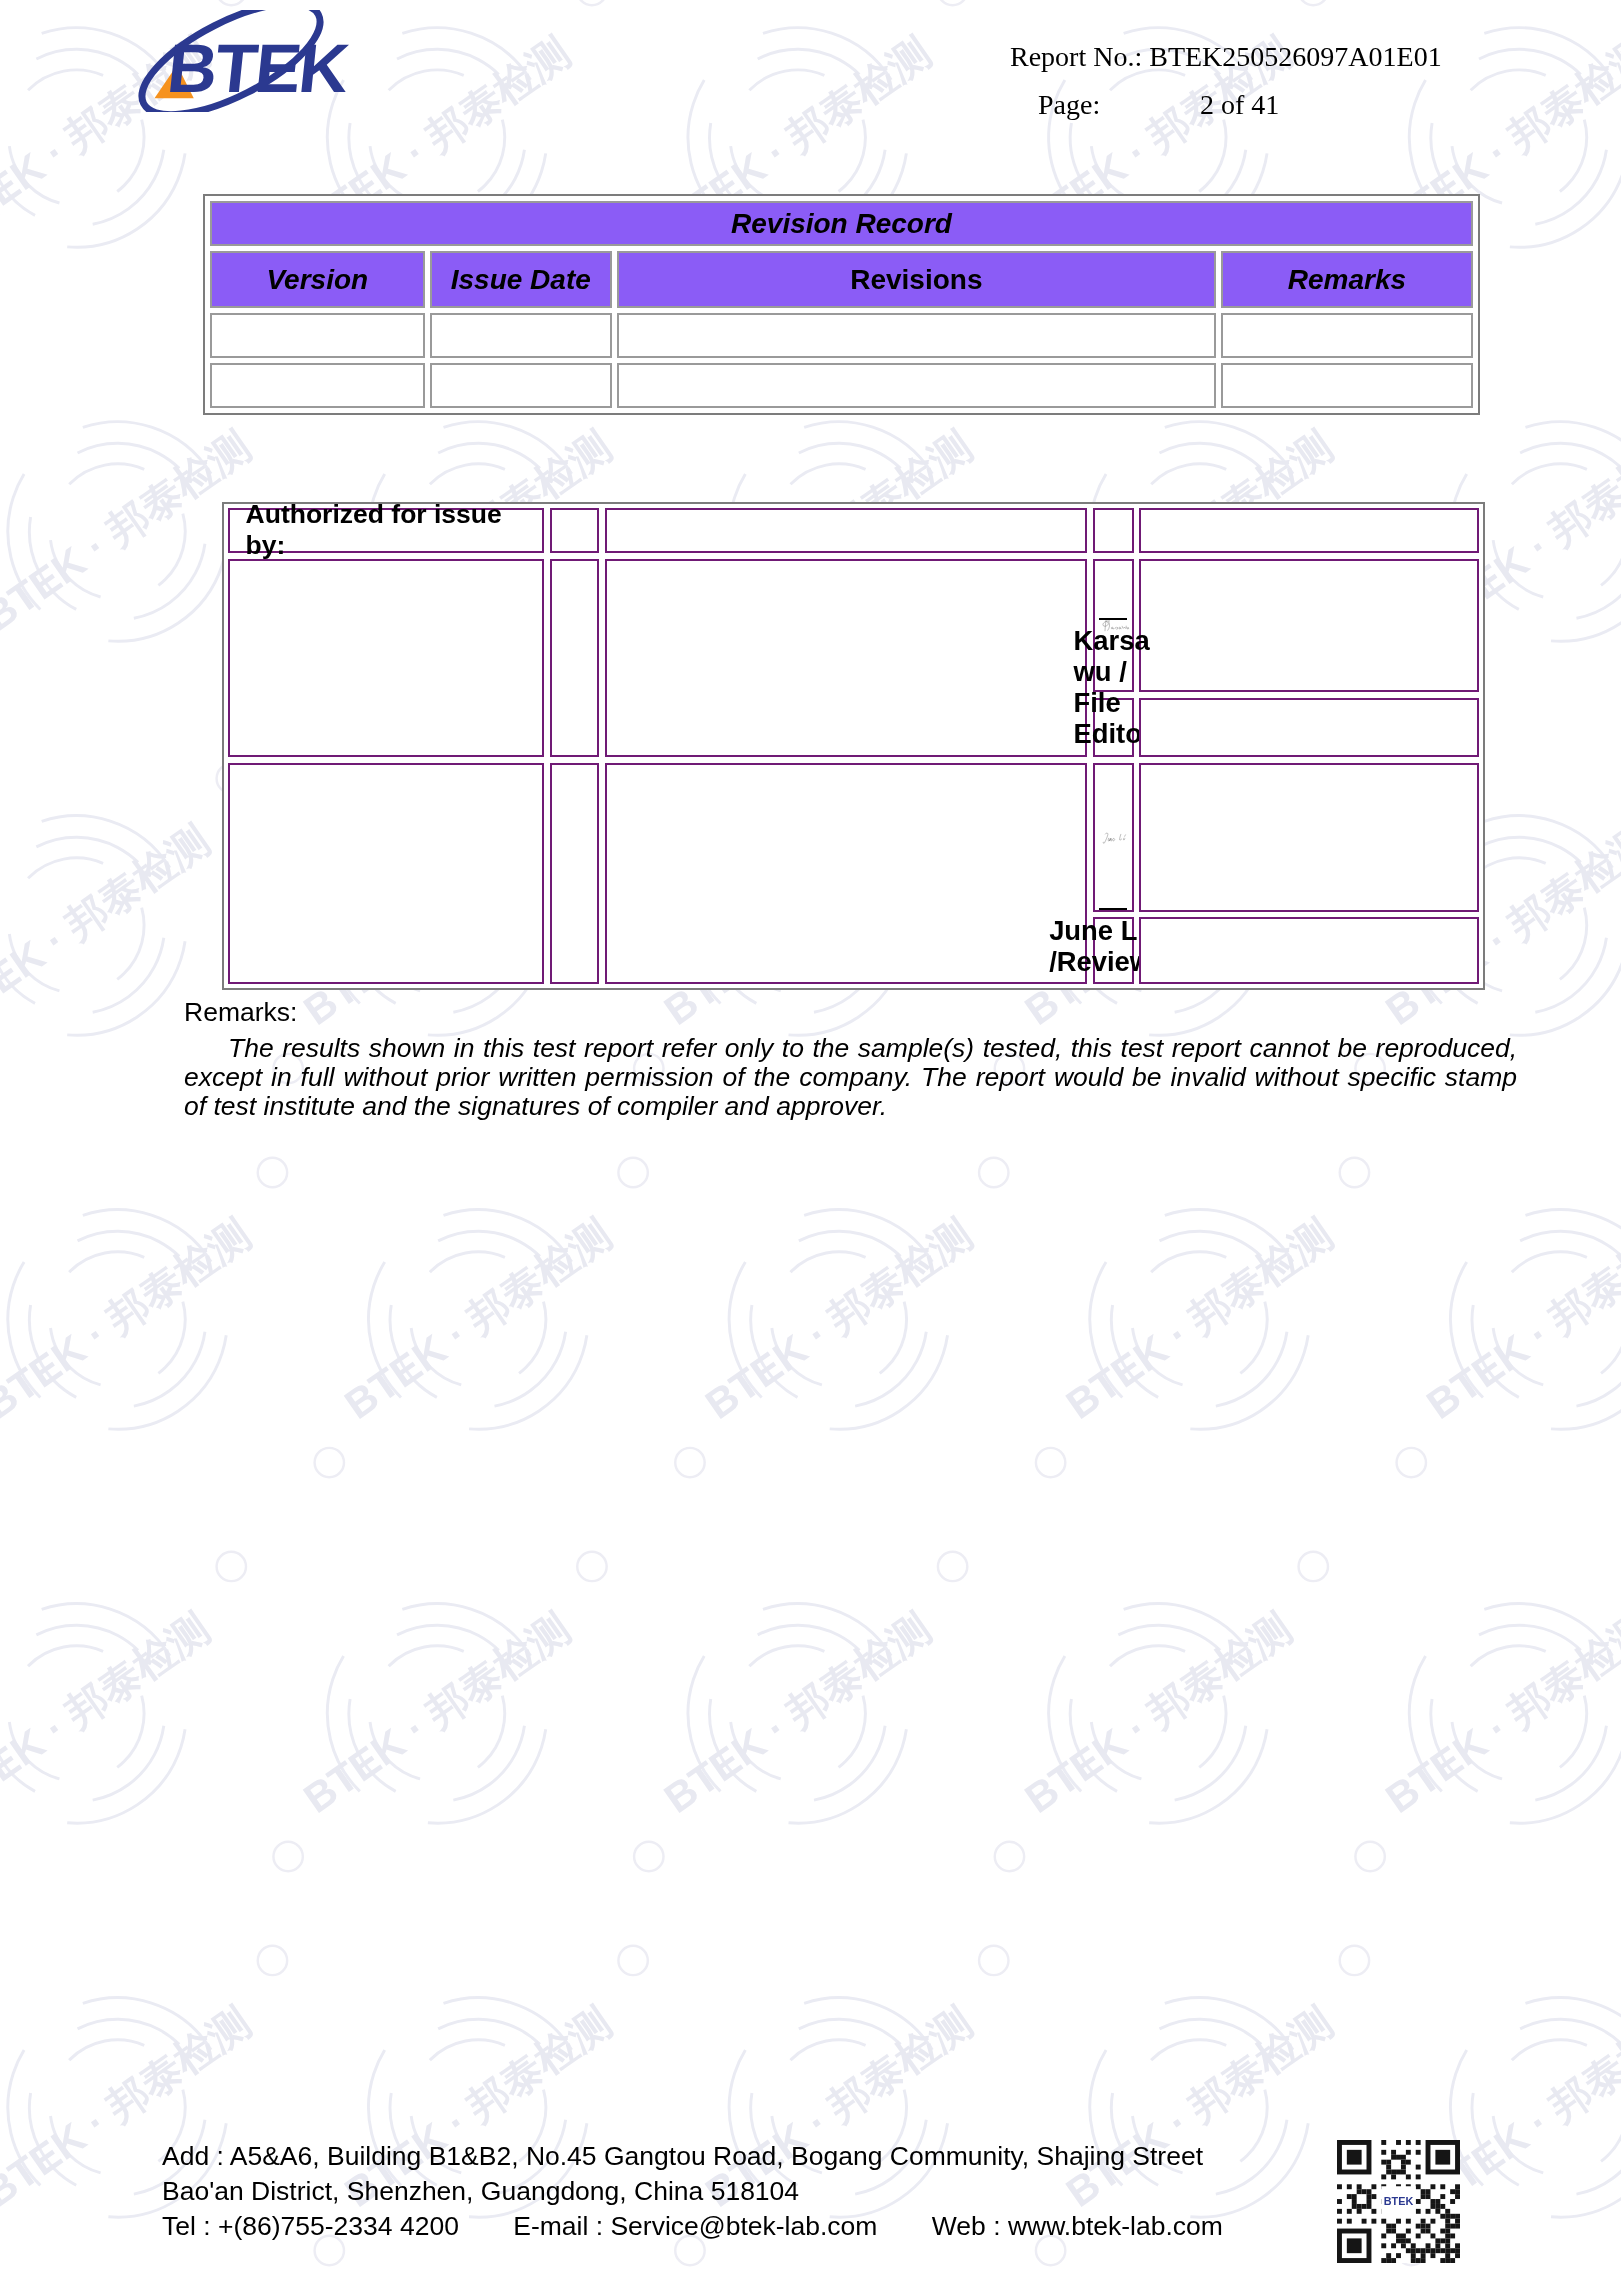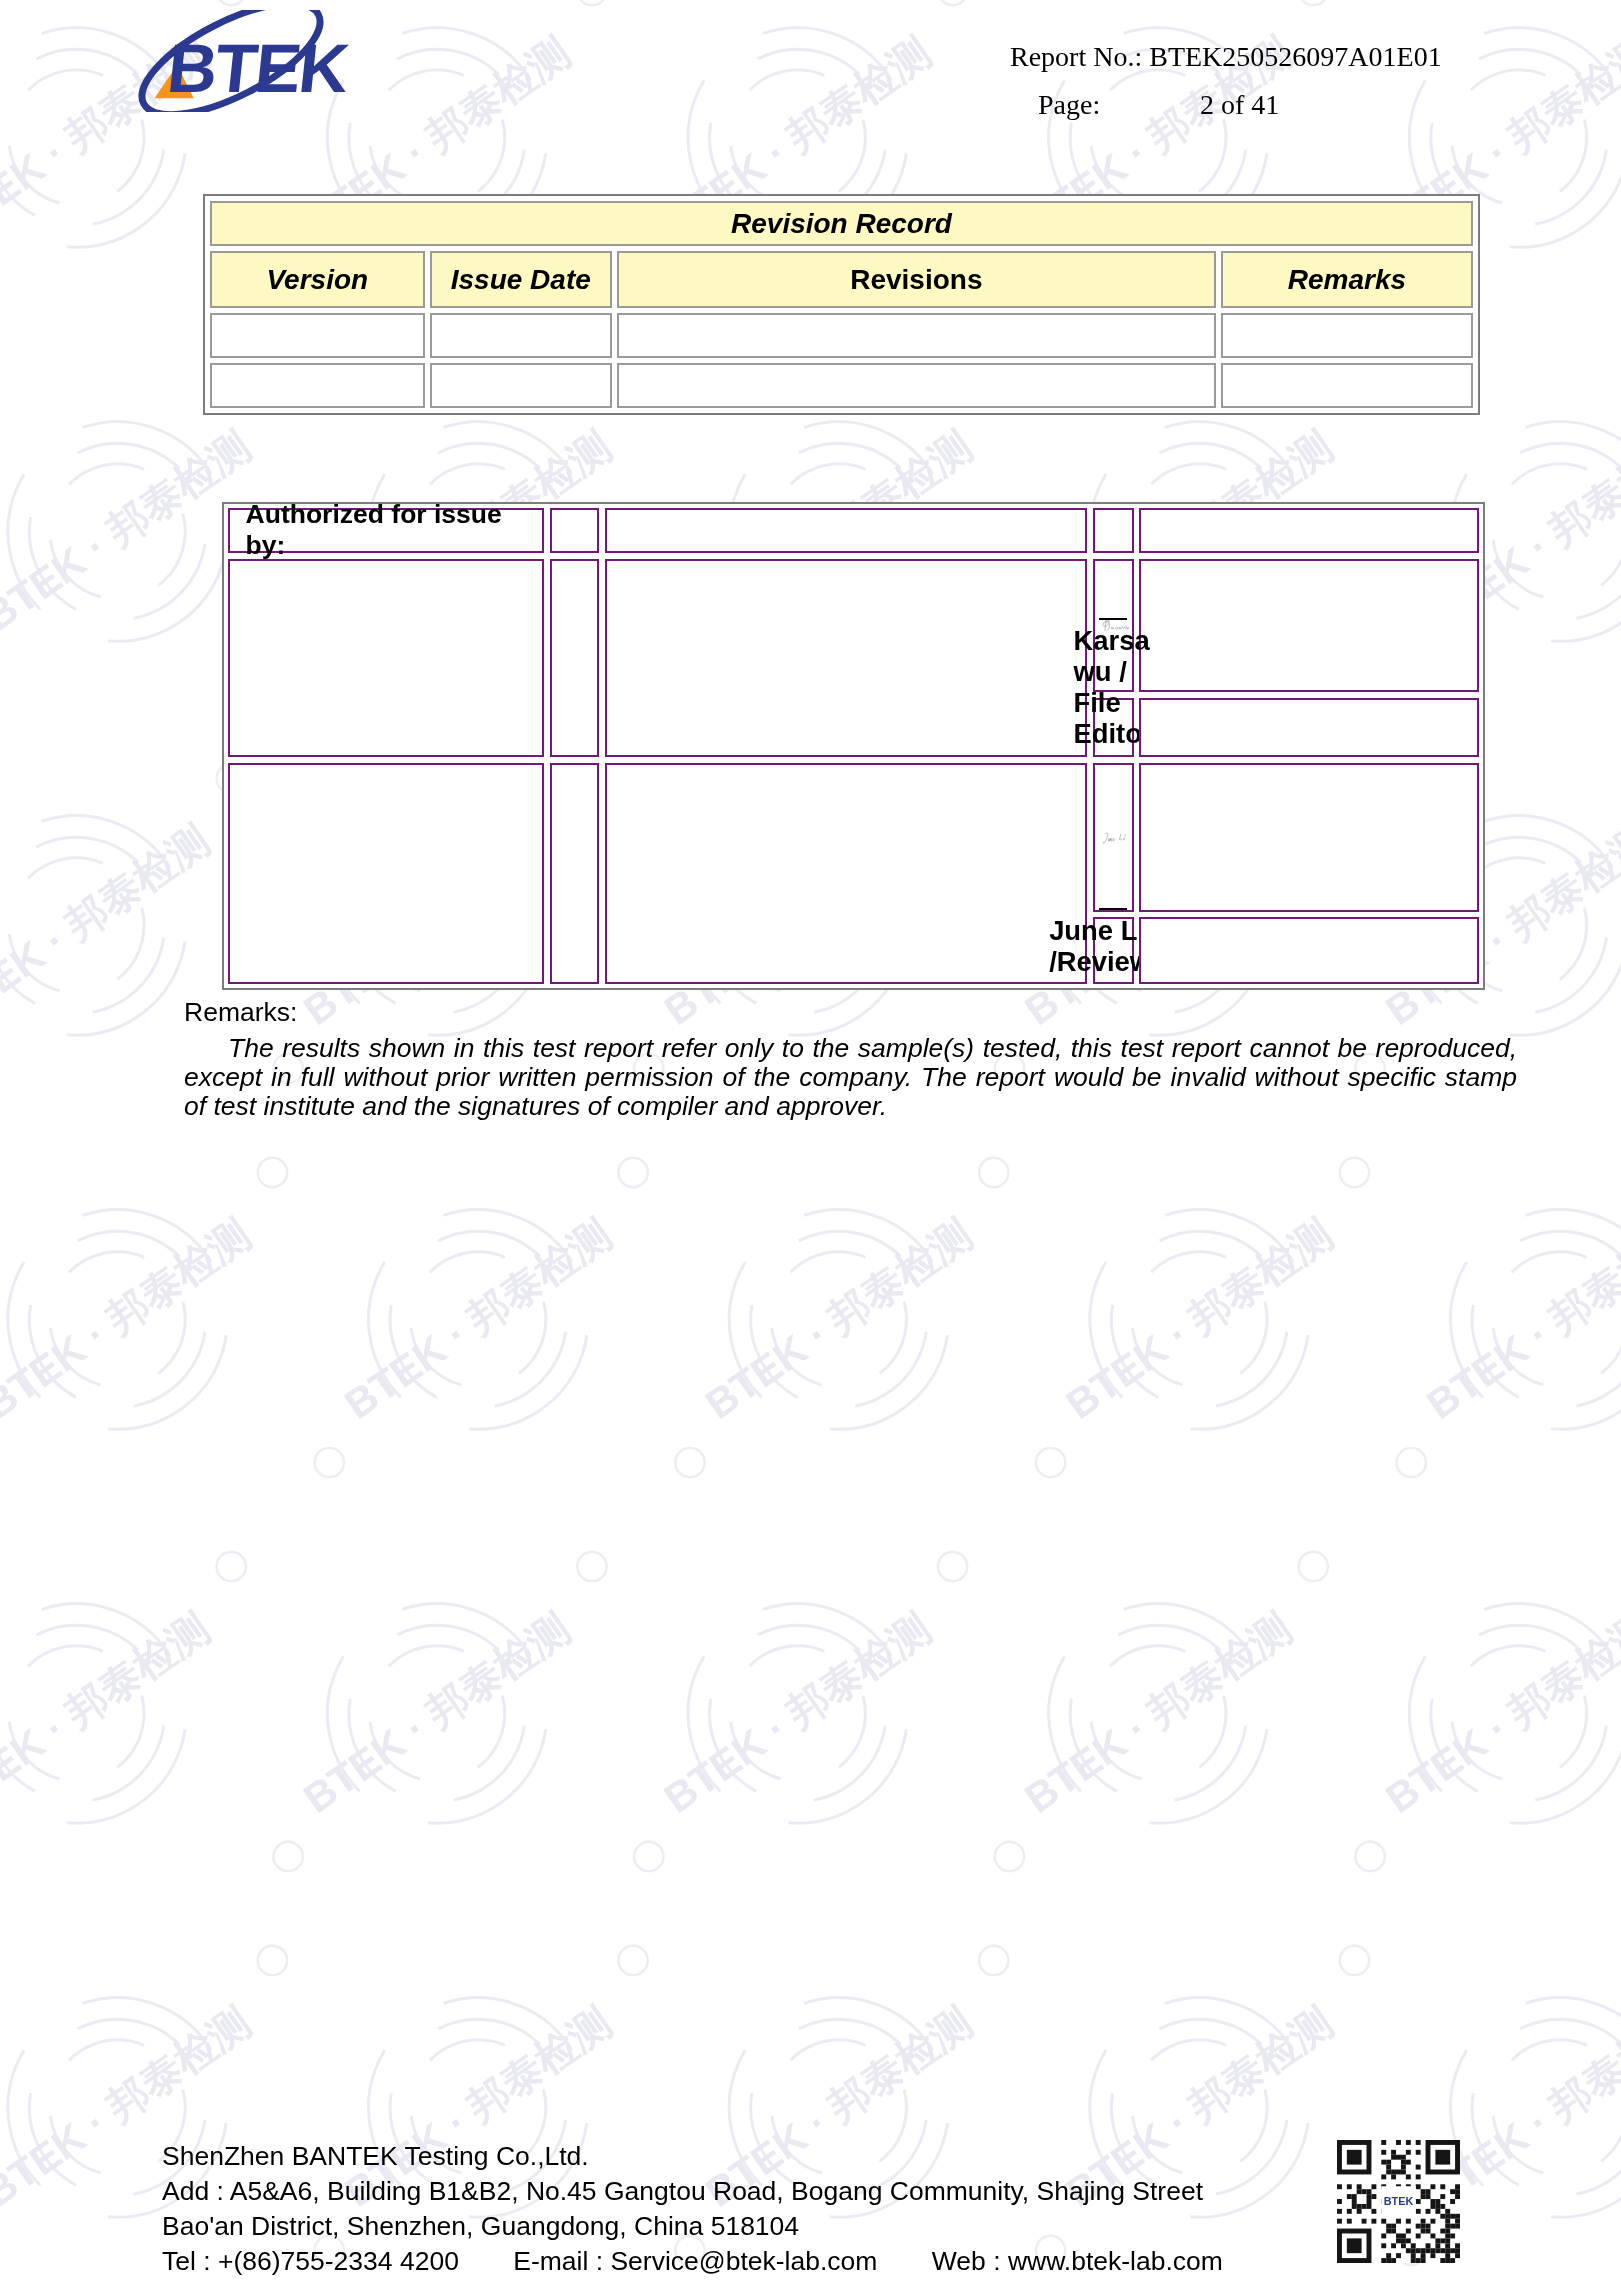--- a/index.html
+++ b/index.html
@@ -13,21 +13,21 @@
   .hdr-right{position:absolute;left:1010px;top:41px;font-size:28px;line-height:32px;}
   .hdr-line{white-space:nowrap;font-family:Liberation Serif, serif;}
   .page-line{margin-top:15.7px;margin-left:28px;}
   .pl{display:inline-block;width:155px;}
 
   
   table.rev{position:absolute;left:203px;top:194px;width:1277px;border-collapse:separate;
             border-spacing:5.9px;background:#fff;border:2px solid #7c7c7c;table-layout:fixed;}
   table.rev td{border:2px solid #9a9a9a;text-align:center;font-size:27.4px;height:39px;
                background:#fff;overflow:hidden;}
-  table.rev td.th{background:#fef9c3;font-weight:bold;font-size:28px;height:51px;}
+  table.rev td.th{background:#8b5cf6;font-weight:bold;font-size:28px;height:51px;}
   table.rev td.title{height:39px;}
   table.rev td.it{font-style:italic;}
 
   
   .auth{position:absolute;left:222px;top:502px;width:1251px;border:2px solid #7c7c7c;
         background:#fff;display:grid;padding:3.9px;gap:5.9px;
         grid-template-columns:316px 49px 482px 41px 1fr;
         grid-template-rows:45px 133px 59px 149px 67px;}
   .auth .cell{border:2px solid #701a75;background:#fff;min-width:0;min-height:0;}
   .auth .lbl{font-weight:bold;font-size:26.5px;display:flex;align-items:center;padding-left:15.7px;}
@@ -210,21 +210,20 @@
       </div>
       <div class="cell"></div>
     </div>
 
     <div class="remarks">
       <div>Remarks:</div>
       <p>The results shown in this test report refer only to the sample(s) tested, this test report cannot be reproduced, except in full without prior written permission of the company. The report would be invalid without specific stamp of test institute and the signatures of compiler and approver.</p>
     </div>
 
     <div class="footer">
-      <div>ShenZhen BANTEK Testing Co.,Ltd.</div>
       <div>Add : A5&amp;A6, Building B1&amp;B2, No.45 Gangtou Road, Bogang Community, Shajing Street</div>
       <div>Bao'an District, Shenzhen, Guangdong, China 518104</div>
       <div>
         <span class="gap">Tel : +(86)755-2334 4200</span>
         <span class="gap">E-mail : Service@btek-lab.com</span>
         <span>Web : www.btek-lab.com</span>
       </div>
     </div>
 
     <svg class="qr" width="123" height="123" viewBox="0 0 125 125">

